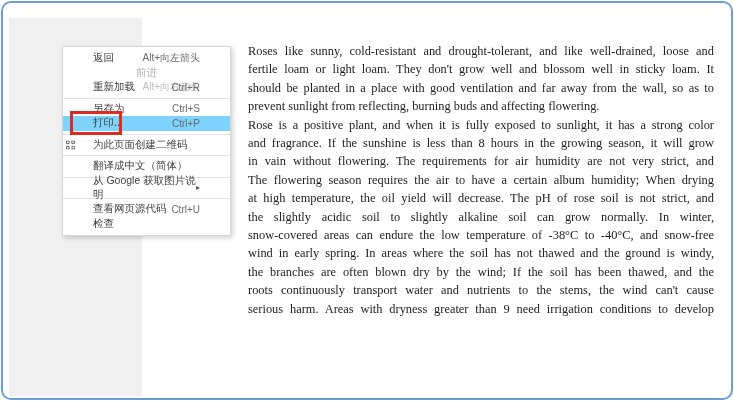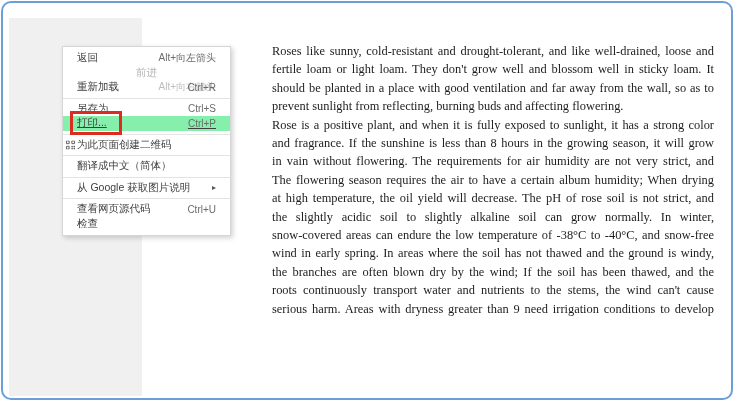--- a/index.html
+++ b/index.html
@@ -16,38 +16,38 @@
   .gray-panel{
     position:absolute;left:9px;top:18px;width:133px;bottom:5px;
     background:#f1f0f1;z-index:1;
   }
   
   .doc{
     position:absolute;left:248px;top:42px;width:466px;z-index:2;
     font-family:"Liberation Serif", serif;font-size:12.4px;line-height:18.4px;
     color:#1c1c1c;
   }
-  .doc-line{text-align:justify;text-align-last:justify;white-space:normal;margin-left:24px;}
+  .doc-line{text-align:justify;text-align-last:justify;white-space:normal;}
   .doc-line.para-end{text-align-last:left;}
   
   .menu{
     position:absolute;left:62px;top:46px;width:169px;z-index:10;
     background:#ffffff;border:1px solid #d6d6d6;
     box-shadow:2px 2px 5px rgba(0,0,0,0.18);
     padding:4px 0;box-sizing:border-box;
   }
   .menu-item{
     height:14.5px;display:flex;align-items:center;
-    padding:0 14px;position:relative;
+    padding:0 30px;position:relative;
     font-size:10.5px;color:#3f3f3f;cursor:default;
   }
   .menu-item .shortcut{margin-left:auto;color:#6b6b6b;font-size:10px;}
   .menu-item.disabled{color:#b4b4b4;flex-direction:column;}
   .menu-item.disabled .shortcut{color:#bcbcbc;text-align:right;}
-  .menu-item.hovered{background:#86efac;text-decoration:underline;}
+  .menu-item.hovered{background:#7dd3fc;}
   .menu-sep{border-top:1px solid #e3e3e3;margin:3px 0;height:0;}
   .gutter-icon{position:absolute;left:3px;top:50%;transform:translateY(-50%);line-height:0;}
   .submenu-arrow{margin-left:auto;color:#555;font-size:8px;line-height:1;}
   
   .red-box{
     position:absolute;left:70px;top:111px;width:46px;height:18px;
     border:3px solid #dc2b20;z-index:20;pointer-events:none;
   }
 </style>
 </head>

